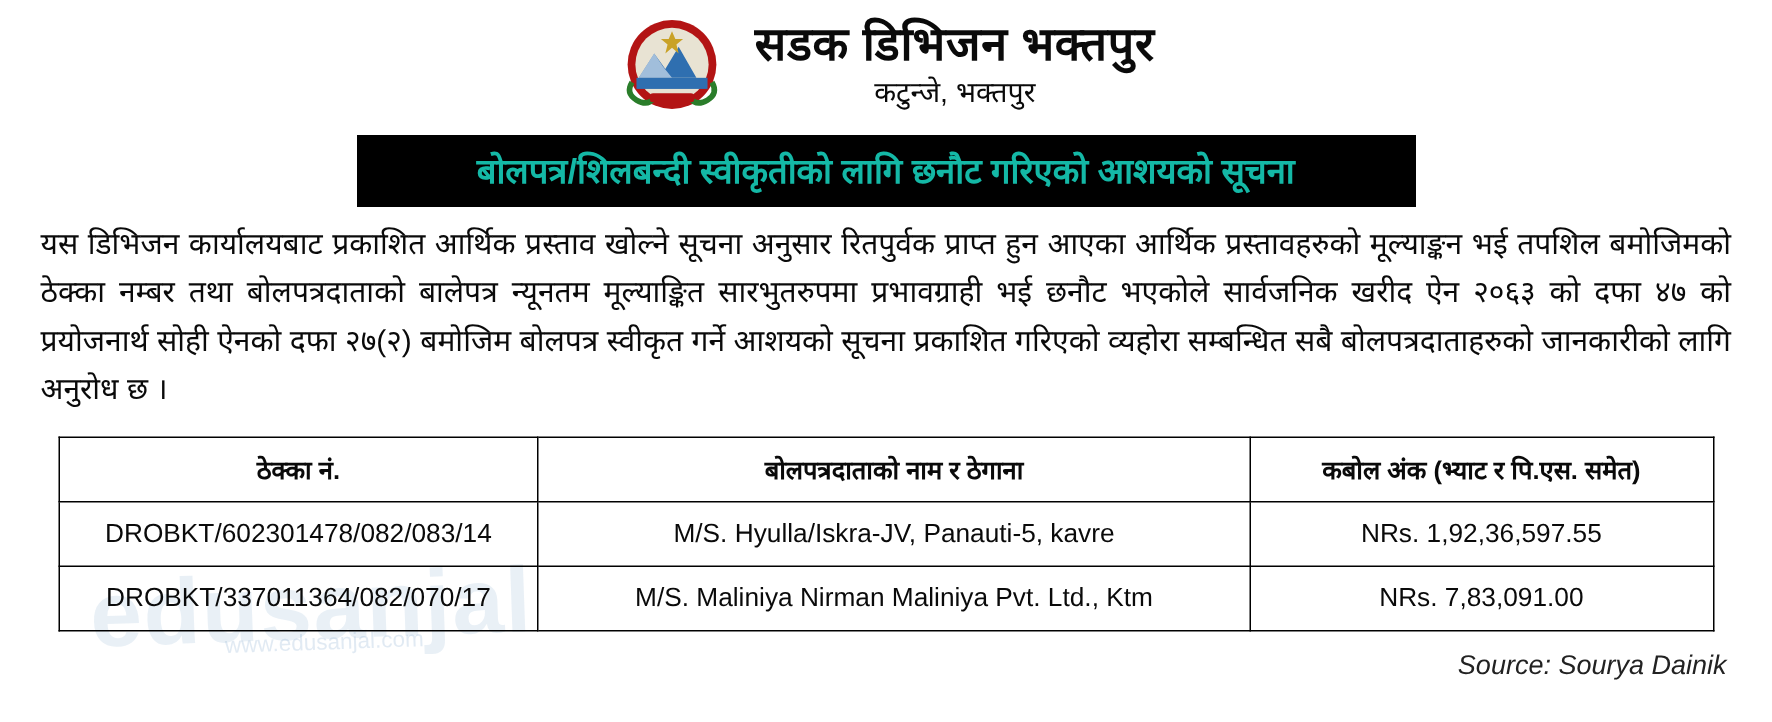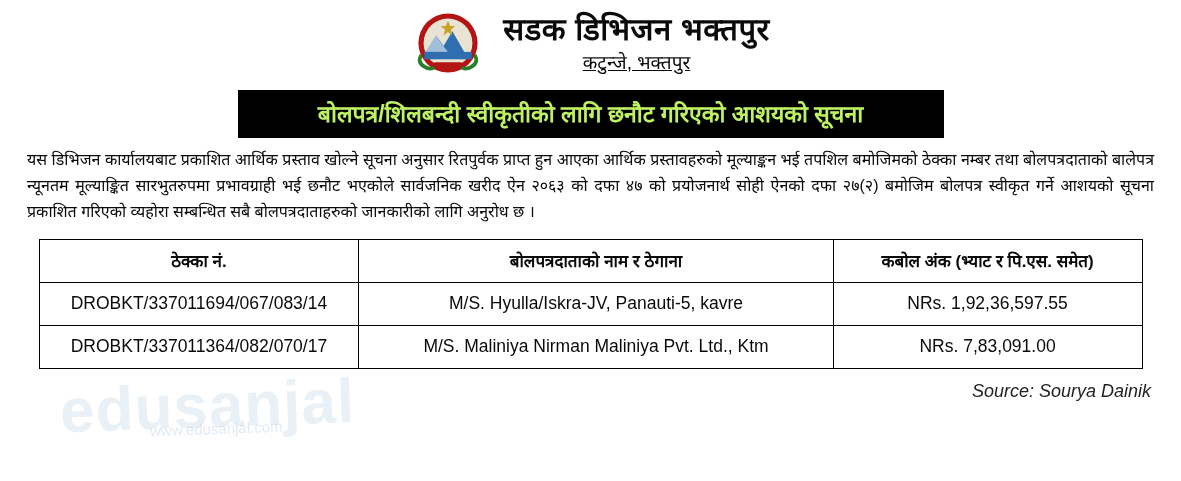--- a/index.html
+++ b/index.html
@@ -70,28 +70,27 @@
   .org-title {
     font-size: 31px;
     font-weight: bold;
     letter-spacing: 0.5px;
     line-height: 1.2;
   }
   .org-sub {
     font-size: 19px;
     margin-top: 4px;
     line-height: 1.2;
-    text-decoration: underline;
   }
 
   
   .banner {
     margin: 10px auto 0 auto;
     background: #000000;
-    color: #bef264;
+    color: #14b8a6;
     text-align: center;
     font-size: 23px;
     font-weight: bold;
     padding: 7px 20px 9px 20px;
     width: 706px;
     box-sizing: border-box;
     position: relative;
     z-index: 2;
   }
 
@@ -99,21 +98,21 @@
     text-align: center;
     font-size: 17px;
     font-weight: bold;
     margin-top: 11px;
     position: relative;
     z-index: 2;
   }
 
   .body-text {
     margin: 9px 3px 0 3px;
-    font-size: 16px;
+    font-size: 20px;
     line-height: 1.62;
     text-align: justify;
     text-justify: inter-word;
     position: relative;
     z-index: 2;
   }
   .body-text p {
     margin: 0;
   }
 
@@ -202,21 +201,21 @@
   <table class="bid-table">
     <thead>
       <tr>
         <th class="col-contract">ठेक्का नं.</th>
         <th class="col-bidder">बोलपत्रदाताको नाम र ठेगाना</th>
         <th class="col-amount">कबोल अंक (भ्याट र पि.एस. समेत)</th>
       </tr>
     </thead>
     <tbody>
       <tr>
-        <td>DROBKT/337011694/067/083/14</td>
+        <td>DROBKT/602301478/082/083/14</td>
         <td>M/S. Hyulla/Iskra-JV, Panauti-5, kavre</td>
         <td>NRs. 1,92,36,597.55</td>
       </tr>
       <tr>
         <td>DROBKT/337011364/082/070/17</td>
         <td>M/S. Maliniya Nirman Maliniya Pvt. Ltd., Ktm</td>
         <td>NRs. 7,83,091.00</td>
       </tr>
     </tbody>
   </table>

